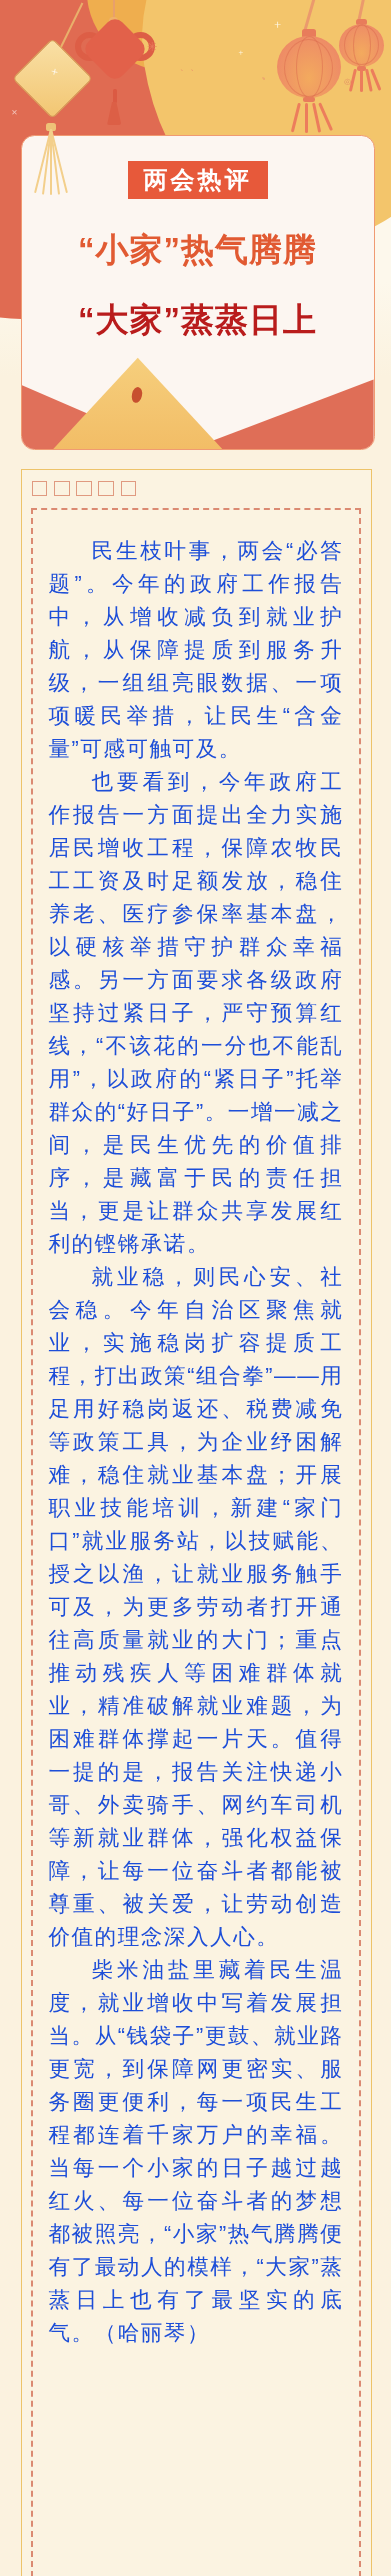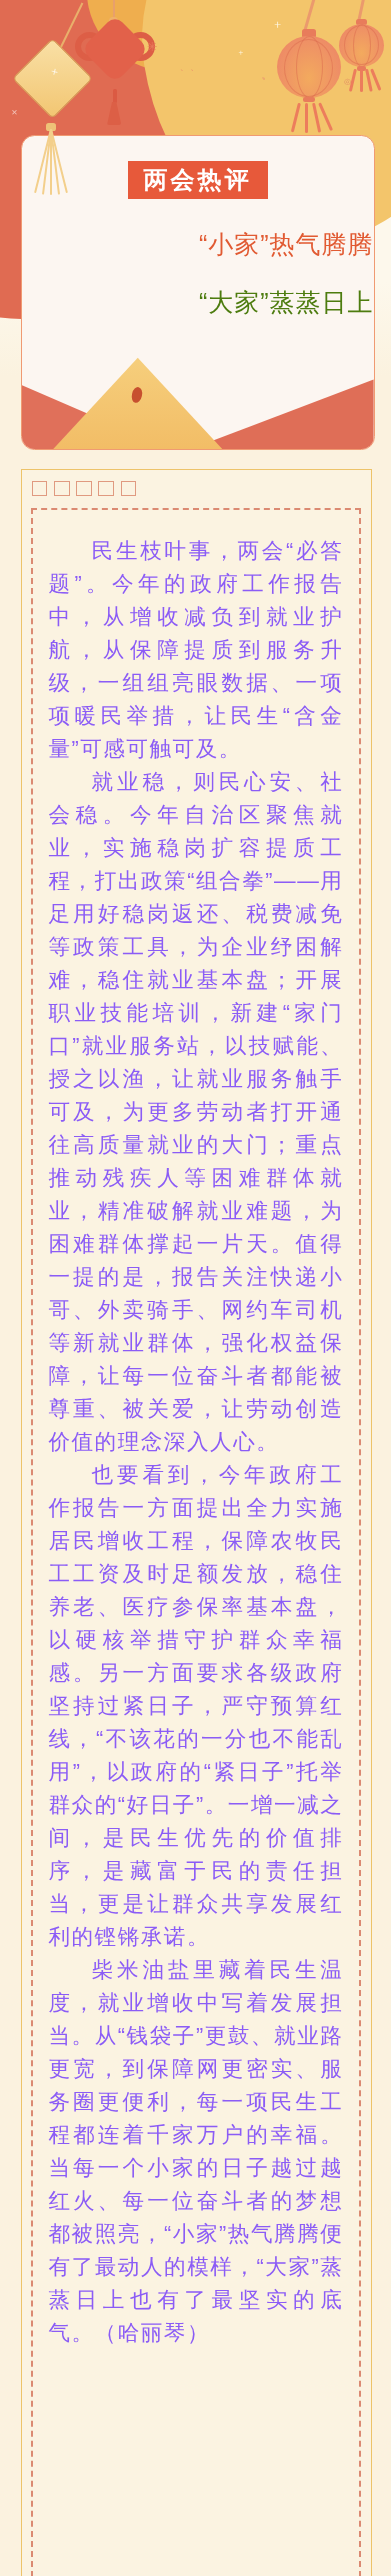--- a/index.html
+++ b/index.html
@@ -93,21 +93,21 @@
   .card {
     position: absolute; left: 20.6px; top: 135px; width: 354px; height: 315px;
     background: #fcf6f1; border: 1px solid #f09a72; border-radius: 13.4px;
     overflow: hidden; z-index: 2;
   }
   .badge {
     margin: 25px auto 0; width: 140px; height: 38px;
     display: flex; align-items: center; justify-content: center;
     font-size: 24px; font-weight: bold; color: #ffffff; letter-spacing: 3.1px;
   }
-  .title-line { text-align: right; font-size: 25px; font-weight: normal; letter-spacing: 1px; }
+  .title-line { text-align: center; font-size: 33px; font-weight: bold; letter-spacing: 1px; }
   .title-line.t1 { margin-top: 29px; }
   .title-line.t2 { margin-top: 25px; }
 
   
   .envelope { position: absolute; left: 0; bottom: 0; width: 100%; height: 94px; }
   .envelope .wing { position: absolute; inset: 0; }
   .envelope .wing.l { background: #e0705a; clip-path: polygon(0 32%, 42% 100%, 0 100%); }
   .envelope .wing.r { background: #df6e57; clip-path: polygon(100% 26%, 48% 100%, 100% 100%); }
   .envelope .flap {
     position: absolute; inset: 0;
@@ -125,21 +125,21 @@
     border: 1px solid #edc369; background: #fbf3e1; z-index: 1;
   }
   .squares { position: absolute; left: 10.3px; top: 10.8px; display: flex; gap: 6.7px; }
   .squares .sq { width: 15.5px; height: 15.5px; border: 1.5px solid #e09a80; background: transparent; }
   .dashed {
     position: absolute; left: 9.3px; top: 38px; width: 330px; height: 2109px;
     border: 2.6px dashed #db8a72;
   }
   .article { padding: 24px 15.5px 0 15.5px; }
   .article p {
-    font-size: 21.6px; line-height: 33px; color: #8b5cf6;
+    font-size: 21.6px; line-height: 33px; color: #1d4ed8;
     letter-spacing: 1.5px; text-align: justify; text-indent: 2em;
     word-break: break-all;
   }
 </style>
 </head>
 <body>
 
 <div class="deco">
   <div class="blob-red"></div>
   <div class="blob-gold-center"></div>
@@ -192,21 +192,21 @@
   <span class="sparkle" style="left:180px; top:64px; font-size:8.2px; color:#e8896a; letter-spacing:2.1px;">、、</span>
   <span class="sparkle" style="left:272px; top:18.5px; font-size:11.3px; color:rgba(255,252,238,.95);">＋</span>
   <span class="sparkle" style="left:237px; top:49px; font-size:7.7px; color:rgba(255,252,238,.9);">＋</span>
   <span class="sparkle" style="left:344px; top:78px; font-size:8.2px; color:#e28a64;">◎</span>
   <span class="sparkle" style="left:258px; top:77px; font-size:7.2px; color:#e8946e;">〝</span>
 </div>
 
 <div class="card">
   <div class="badge" style="background:#e7593a">两会热评</div>
   <div class="title-line t1" style="color:#e15a32">“小家”热气腾腾</div>
-  <div class="title-line t2" style="color:#4d7c0f">“大家”蒸蒸日上</div>
+  <div class="title-line t2" style="color:#b91c1c">“大家”蒸蒸日上</div>
 
   <div class="envelope">
     <div class="wing l"></div>
     <div class="wing r"></div>
     <div class="flap"></div>
     <div class="dot"></div>
   </div>
 </div>
 
 <div class="tag-tassel">
@@ -223,20 +223,20 @@
     <div class="sq"></div>
     <div class="sq"></div>
     <div class="sq"></div>
     <div class="sq"></div>
     <div class="sq"></div>
   </div>
 
   <div class="dashed">
     <div class="article">
       <p>民生枝叶事，两会“必答题”。今年的政府工作报告中，从增收减负到就业护航，从保障提质到服务升级，一组组亮眼数据、一项项暖民举措，让民生“含金量”可感可触可及。</p>
+      <p>也要看到，今年政府工作报告一方面提出全力实施居民增收工程，保障农牧民工工资及时足额发放，稳住养老、医疗参保率基本盘，以硬核举措守护群众幸福感。另一方面要求各级政府坚持过紧日子，严守预算红线，“不该花的一分也不能乱用”，以政府的“紧日子”托举群众的“好日子”。一增一减之间，是民生优先的价值排序，是藏富于民的责任担当，更是让群众共享发展红利的铿锵承诺。</p>
       <p>就业稳，则民心安、社会稳。今年自治区聚焦就业，实施稳岗扩容提质工程，打出政策“组合拳”——用足用好稳岗返还、税费减免等政策工具，为企业纾困解难，稳住就业基本盘；开展职业技能培训，新建“家门口”就业服务站，以技赋能、授之以渔，让就业服务触手可及，为更多劳动者打开通往高质量就业的大门；重点推动残疾人等困难群体就业，精准破解就业难题，为困难群体撑起一片天。值得一提的是，报告关注快递小哥、外卖骑手、网约车司机等新就业群体，强化权益保障，让每一位奋斗者都能被尊重、被关爱，让劳动创造价值的理念深入人心。</p>
-      <p>也要看到，今年政府工作报告一方面提出全力实施居民增收工程，保障农牧民工工资及时足额发放，稳住养老、医疗参保率基本盘，以硬核举措守护群众幸福感。另一方面要求各级政府坚持过紧日子，严守预算红线，“不该花的一分也不能乱用”，以政府的“紧日子”托举群众的“好日子”。一增一减之间，是民生优先的价值排序，是藏富于民的责任担当，更是让群众共享发展红利的铿锵承诺。</p>
       <p>柴米油盐里藏着民生温度，就业增收中写着发展担当。从“钱袋子”更鼓、就业路更宽，到保障网更密实、服务圈更便利，每一项民生工程都连着千家万户的幸福。当每一个小家的日子越过越红火、每一位奋斗者的梦想都被照亮，“小家”热气腾腾便有了最动人的模样，“大家”蒸蒸日上也有了最坚实的底气。（哈丽琴）</p>
     </div>
 
   </div>
 </div>
 
 
 </body></html>

